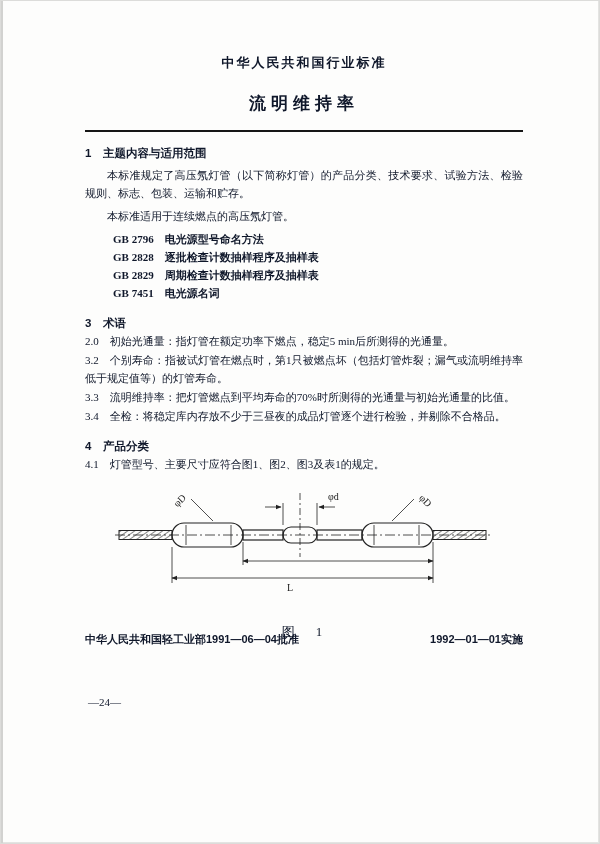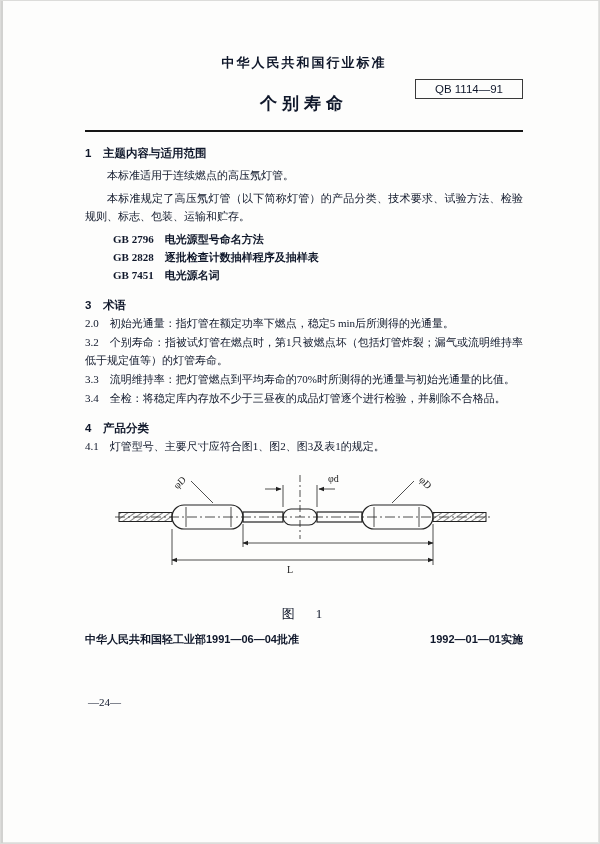--- a/index.html
+++ b/index.html
@@ -35,31 +35,31 @@
   svg .dim{stroke:#222;fill:none;stroke-width:0.8;}
   svg text{fill:#1a1a1a;font-size:10px;font-family:"Liberation Serif",serif;}
 </style>
 </head>
 <body>
 
 <div class="page">
   <div class="content">
 
     <div class="std-label">中华人民共和国行业标准</div>
-    <div class="qb-box">QB 1114—91</div>
-    <div class="doc-title">个别寿命</div>
+    <div class="doc-title">流明维持率</div>
     <hr class="rule">
 
     <div class="sec-h">1　主题内容与适用范围</div>
+    <p class="body-p indent">本标准规定了高压氖灯管（以下简称灯管）的产品分类、技术要求、试验方法、检验规则、标志、包装、运输和贮存。</p>
     <p class="body-p indent">本标准适用于连续燃点的高压氖灯管。</p>
-    <p class="body-p indent">本标准规定了高压氖灯管（以下简称灯管）的产品分类、技术要求、试验方法、检验规则、标志、包装、运输和贮存。</p>
 
     <div class="gb-list">
       <div class="gb-item">GB 2796　电光源型号命名方法</div>
       <div class="gb-item">GB 2828　逐批检查计数抽样程序及抽样表</div>
+      <div class="gb-item">GB 2829　周期检查计数抽样程序及抽样表</div>
       <div class="gb-item">GB 7451　电光源名词</div>
     </div>
 
     <div class="sec-h">3　术语</div>
     <p class="term">2.0　初始光通量：指灯管在额定功率下燃点，稳定5 min后所测得的光通量。</p>
     <p class="term">3.2　个别寿命：指被试灯管在燃点时，第1只被燃点坏（包括灯管炸裂；漏气或流明维持率低于规定值等）的灯管寿命。</p>
     <p class="term">3.3　流明维持率：把灯管燃点到平均寿命的70%时所测得的光通量与初始光通量的比值。</p>
     <p class="term">3.4　全检：将稳定库内存放不少于三昼夜的成品灯管逐个进行检验，并剔除不合格品。</p>
 
     <div class="sec-h">4　产品分类</div>

